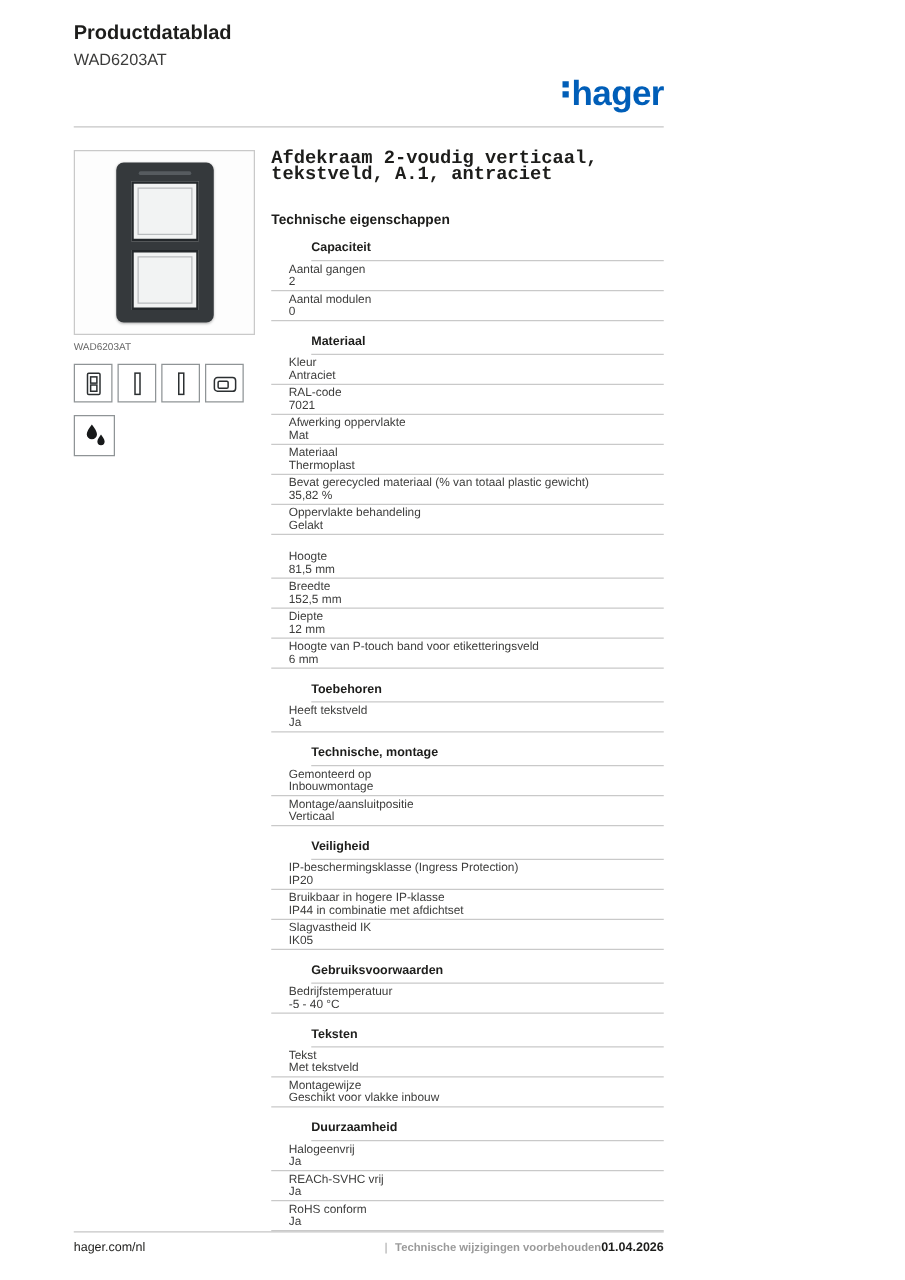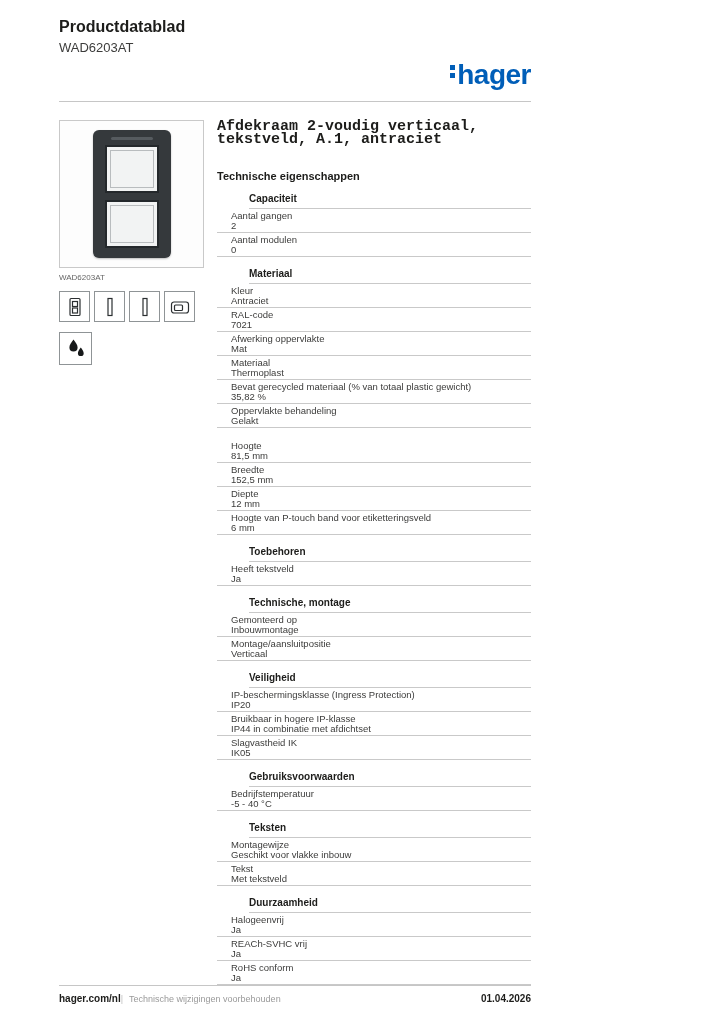--- a/index.html
+++ b/index.html
@@ -42,22 +42,22 @@
   .desc { font-size:15px; font-weight:bold; line-height:13px; color:#1d1d1b;font-family:Liberation Mono, monospace; }
   .tech-title { font-size:11px; font-weight:bold; margin-top:24px; color:#1d1d1b; }
   .spec-section { margin-top:11px; }
   .spec-heading { font-size:10px; font-weight:bold; line-height:12px; padding-bottom:3px; border-bottom:1px solid #c9c9c9; color:#1d1d1b;margin-left:32px; }
   .spec-row { display:flex; justify-content:space-between; align-items:baseline; font-size:9.5px; line-height:10px; padding:2px 0 1px; border-bottom:1px solid #c9c9c9; color:#3c3c3b;flex-direction:column; }
   .spec-label { text-align:left; }
   .spec-value { text-align:right; margin-left:14px; white-space:nowrap; }
 
   
   .footer { position:absolute; left:59px; right:49px; bottom:20px; border-top:1px solid #c6c6c6; padding-top:7px; display:flex; align-items:baseline; }
-  .footer-site { font-size:10px; font-weight:bold; color:#1d1d1b; text-decoration:none; }
-  .footer-center { flex:1; text-align:left; font-size:9px; color:#9a9a9a; }
+  .footer-site { font-size:10px; font-weight:normal; color:#1d1d1b; text-decoration:none; }
+  .footer-center { flex:1; text-align:right; font-size:9px; color:#9a9a9a;font-weight:bold; }
   .footer-sep { color:#c0c0c0; margin-right:6px; }
   .footer-date { font-size:10px; font-weight:bold; color:#1d1d1b; }
 </style>
 </head>
 <body>
 
 <div class="page">
 
   <div class="header">
     <div>
@@ -222,26 +222,26 @@
           <section class="spec-section">
             <div class="spec-heading">Gebruiksvoorwaarden</div>
             <div class="spec-row">
               <span class="spec-label">Bedrijfstemperatuur</span>
               <span class="spec-value">-5 - 40 °C</span>
             </div>
           </section>
           <section class="spec-section">
             <div class="spec-heading">Teksten</div>
             <div class="spec-row">
+              <span class="spec-label">Tekst</span>
+              <span class="spec-value">Met tekstveld</span>
+            </div>
+            <div class="spec-row">
               <span class="spec-label">Montagewijze</span>
               <span class="spec-value">Geschikt voor vlakke inbouw</span>
-            </div>
-            <div class="spec-row">
-              <span class="spec-label">Tekst</span>
-              <span class="spec-value">Met tekstveld</span>
             </div>
           </section>
           <section class="spec-section">
             <div class="spec-heading">Duurzaamheid</div>
             <div class="spec-row">
               <span class="spec-label">Halogeenvrij</span>
               <span class="spec-value">Ja</span>
             </div>
             <div class="spec-row">
               <span class="spec-label">REACh-SVHC vrij</span>

